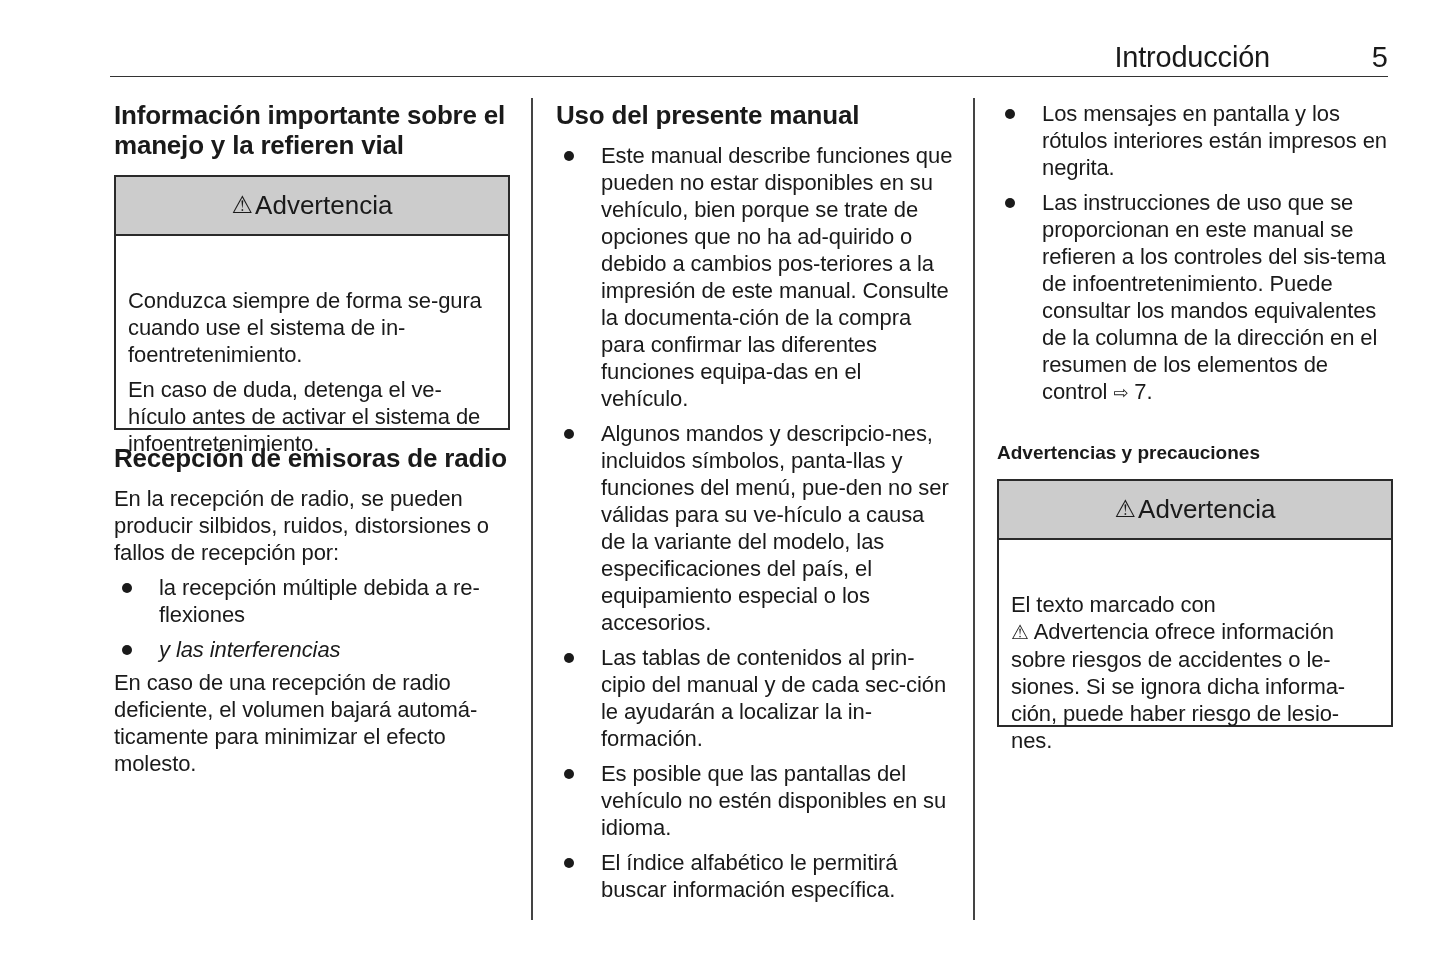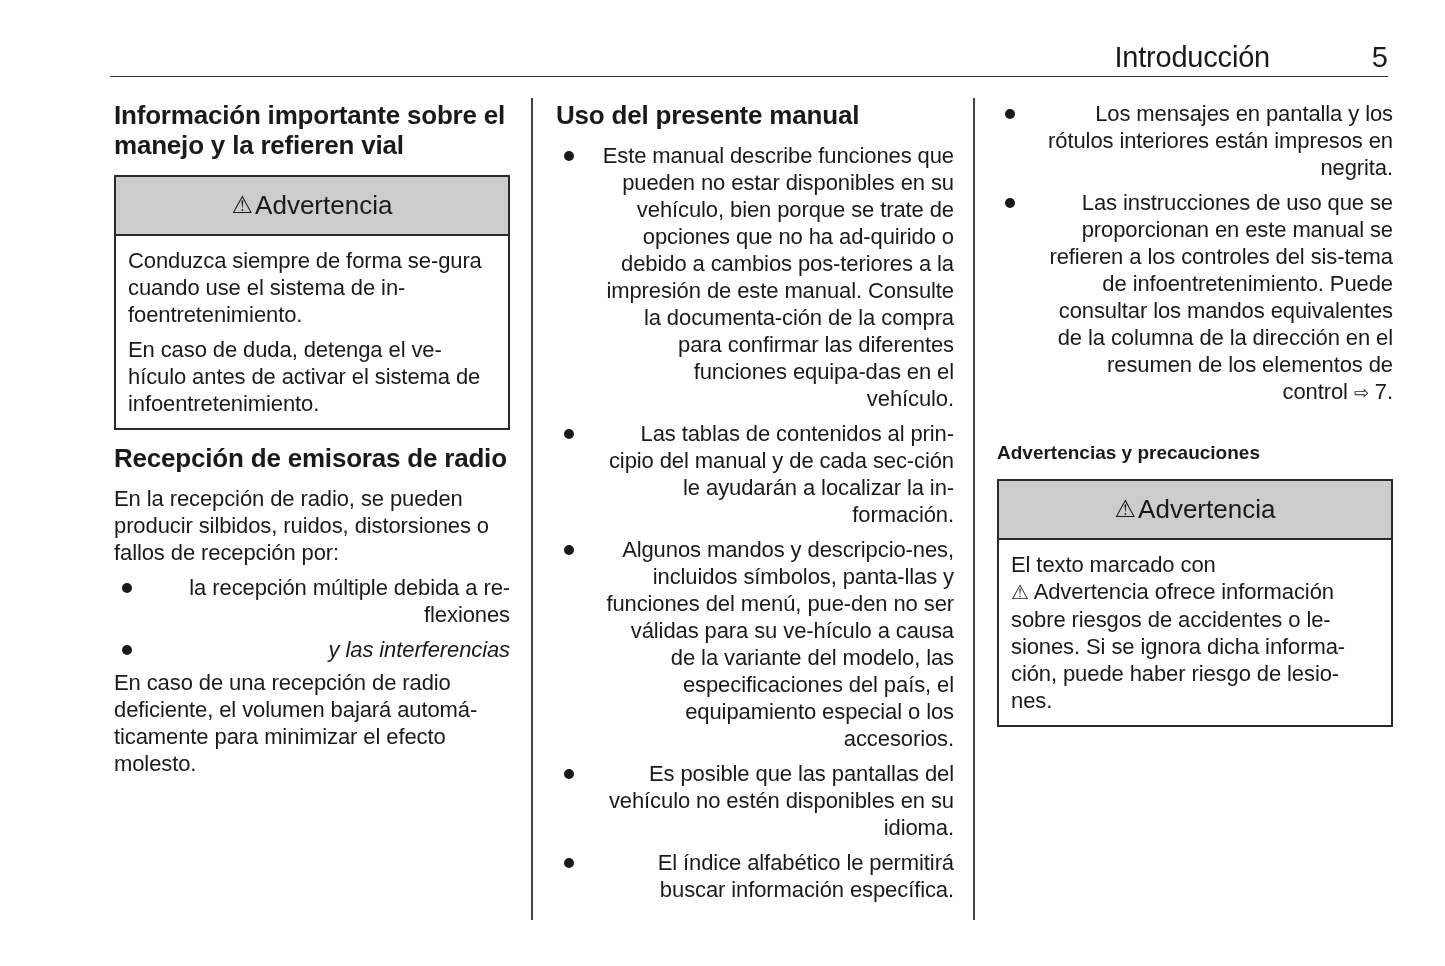--- a/index.html
+++ b/index.html
@@ -73,21 +73,20 @@
       margin: 0;
       padding: 0;
     }
     ul.bullets li {
       position: relative;
       padding-left: 45px;
       font-size: 22px;
       line-height: 27px;
       letter-spacing: -0.1px;
       margin-bottom: 8px;
-      text-align: right;
     }
     ul.bullets li .dot {
       position: absolute;
       left: 8px;
       top: 9px;
       width: 10px;
       height: 10px;
       border-radius: 50%;
       background: #1a1a1a;
     }
@@ -106,20 +105,21 @@
     }
     .warn-icon {
       display: inline-block;
       margin-right: 2px;
       font-size: 24px;
       position: relative;
       top: -1px;
     }
     .warnbox-body {
       padding: 11px 12px 12px 12px;
+      margin-top: 40px;
     }
     .warnbox-body .p + .p {
       margin-top: 8px;
     }
     .inline-warn {
       font-size: 20px;
     }
     .arrow-ref {
       font-size: 18px;
     }
@@ -161,22 +161,22 @@
       <li style="margin-bottom:6px;font-style:italic;"><span class="dot"></span><span>y las interferencias</span></li>
     </ul>
     <p class="p">En caso de una recepción de radio deficiente, el volumen bajará automá-ticamente para minimizar el efecto molesto.</p>
   </div>
 </div>
 
 <div class="col col2">
   <h2 class="h2" style="margin-top:2px; margin-bottom:12px;">Uso del presente manual</h2>
   <ul class="bullets">
     <li><span class="dot"></span><span>Este manual describe funciones que pueden no estar disponibles en su vehículo, bien porque se trate de opciones que no ha ad-quirido o debido a cambios pos-teriores a la impresión de este manual. Consulte la documenta-ción de la compra para confirmar las diferentes funciones equipa-das en el vehículo.</span></li>
+    <li><span class="dot"></span><span>Algunos mandos y descripcio-nes, incluidos símbolos, panta-llas y funciones del menú, pue-den no ser válidas para su ve-hículo a causa de la variante del modelo, las especificaciones del país, el equipamiento especial o los accesorios.</span></li>
     <li><span class="dot"></span><span>Las tablas de contenidos al prin-cipio del manual y de cada sec-ción le ayudarán a localizar la in-formación.</span></li>
-    <li><span class="dot"></span><span>Algunos mandos y descripcio-nes, incluidos símbolos, panta-llas y funciones del menú, pue-den no ser válidas para su ve-hículo a causa de la variante del modelo, las especificaciones del país, el equipamiento especial o los accesorios.</span></li>
     <li><span class="dot"></span><span>Es posible que las pantallas del vehículo no estén disponibles en su idioma.</span></li>
     <li><span class="dot"></span><span>El índice alfabético le permitirá buscar información específica.</span></li>
   </ul>
 </div>
 
 <div class="col col3">
   <ul class="bullets" style="margin-top:2px;">
     <li><span class="dot"></span><span>Los mensajes en pantalla y los rótulos interiores están impresos en negrita.</span></li>
     <li><span class="dot"></span><span>Las instrucciones de uso que se proporcionan en este manual se refieren a los controles del sis-tema de infoentretenimiento. Puede consultar los mandos equivalentes de la columna de la dirección en el resumen de los elementos de control</span>
       <span class="arrow-ref">⇨</span>

